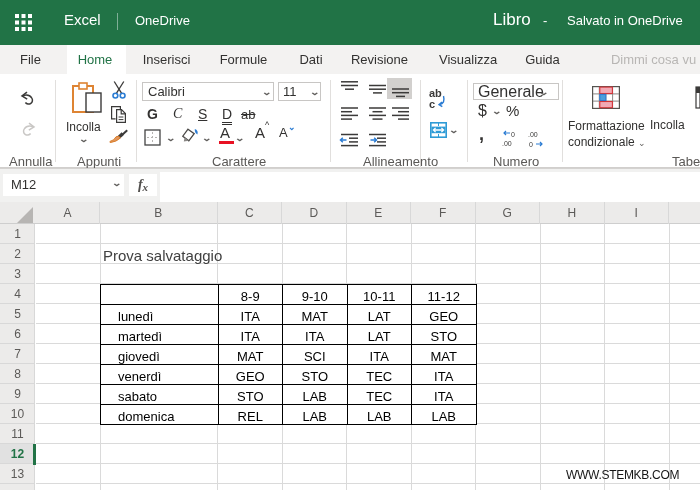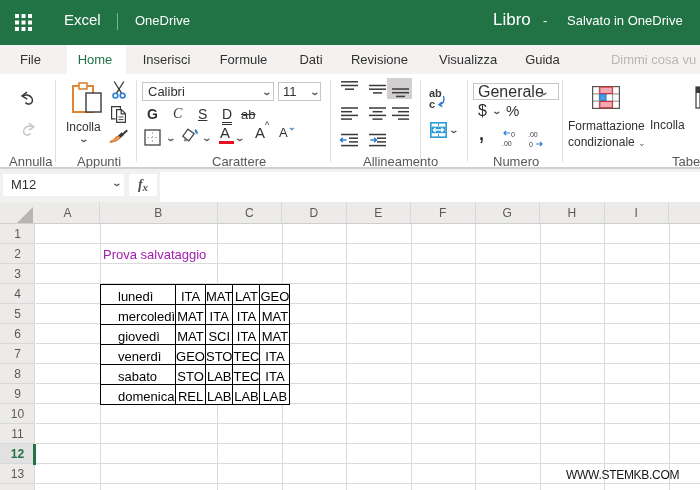--- a/index.html
+++ b/index.html
@@ -20,21 +20,21 @@
 #fxbox{position:absolute;left:129px;top:5px;width:28px;height:22px;background:#fff;text-align:center;font-family:"Liberation Serif",serif;font-style:italic;font-weight:bold;font-size:14px;line-height:21px;color:#514f4d}
 #finput{position:absolute;left:160px;top:3px;width:540px;height:31px;background:#fff}
 
 #grid{left:0;top:202px;width:700px;height:288px;background:#fff}
 #colhdr{position:absolute;left:0;top:0;width:700px;height:22px;background:#ecebea;border-bottom:1px solid #cecece}
 .ch{position:absolute;top:0;height:22px;line-height:22px;font-size:12px;color:#5c5a58;text-align:center;border-right:1px solid #d8d8d8}
 #rowhdr{position:absolute;left:0;top:22px;width:35px;height:266px;background:#ecebea;border-right:1px solid #d8d8d8}
 .rh{position:absolute;left:0;width:35px;height:20px;line-height:20px;font-size:12px;color:#5c5a58;text-align:center;border-bottom:1px solid #d8d8d8}
 .vline{position:absolute;top:22px;width:1px;height:266px;background:#dadada}
 .hline{position:absolute;left:36px;width:664px;height:1px;background:#dadada}
-.cell{position:absolute;font-size:13px;color:#a21caf;white-space:nowrap;z-index:4}
+.cell{position:absolute;font-size:15px;color:#404040;white-space:nowrap;z-index:4}
 
 #tbl{position:absolute;left:100px;top:82px;border-collapse:collapse;table-layout:fixed;z-index:3}
 #tbl td{border:1px solid #000;height:20px;padding:0;font-size:13px;line-height:15px;color:#000;text-align:center;vertical-align:bottom;background:#fff}
 #tbl td.day{text-align:left;padding-left:17px}
 #wm{position:absolute;left:566px;top:266px;width:138px;font-size:12px;letter-spacing:-.3px;color:#161616;white-space:nowrap;z-index:4}
 </style></head>
 <body>
 <div id="app">
   <div class="ab" id="topbar">
     <svg class="ab" style="left:15px;top:14px" width="17" height="17">
@@ -269,33 +269,40 @@
         <div class="rh" style="top: 160px;">9</div>
         <div class="rh" style="top: 180px;">10</div>
         <div class="rh" style="top: 200px;">11</div>
         <div class="rh" style="top: 220px; background: rgb(225, 225, 225); color: rgb(33, 115, 70); font-weight: bold;">12</div>
         <div class="rh" style="top: 240px;">13</div>
         <div class="rh" style="top: 260px;"></div>
       </div>
     <div id="cells"></div>
     <table id="tbl" cellspacing="0">
       <tbody>
+          <tr>
+            <td style="width:117.5px"></td>
+            <td style="width:64.5px">8-9</td>
+            <td style="width:64.5px">9-10</td>
+            <td style="width:64.5px">10-11</td>
+            <td style="width:64.5px">11-12</td>
+          </tr>
       <tr>
             <td class="day">lunedì</td>
             <td>ITA</td>
             <td>MAT</td>
             <td>LAT</td>
             <td>GEO</td>
           </tr>
       <tr>
-            <td class="day">mercoledì</td>
-            <td>MAT</td>
-            <td>ITA</td>
-            <td>ITA</td>
-            <td>MAT</td>
+            <td class="day">martedì</td>
+            <td>ITA</td>
+            <td>ITA</td>
+            <td>LAT</td>
+            <td>STO</td>
           </tr>
       <tr>
             <td class="day">giovedì</td>
             <td>MAT</td>
             <td>SCI</td>
             <td>ITA</td>
             <td>MAT</td>
           </tr>
       <tr>
             <td class="day">venerdì</td>

